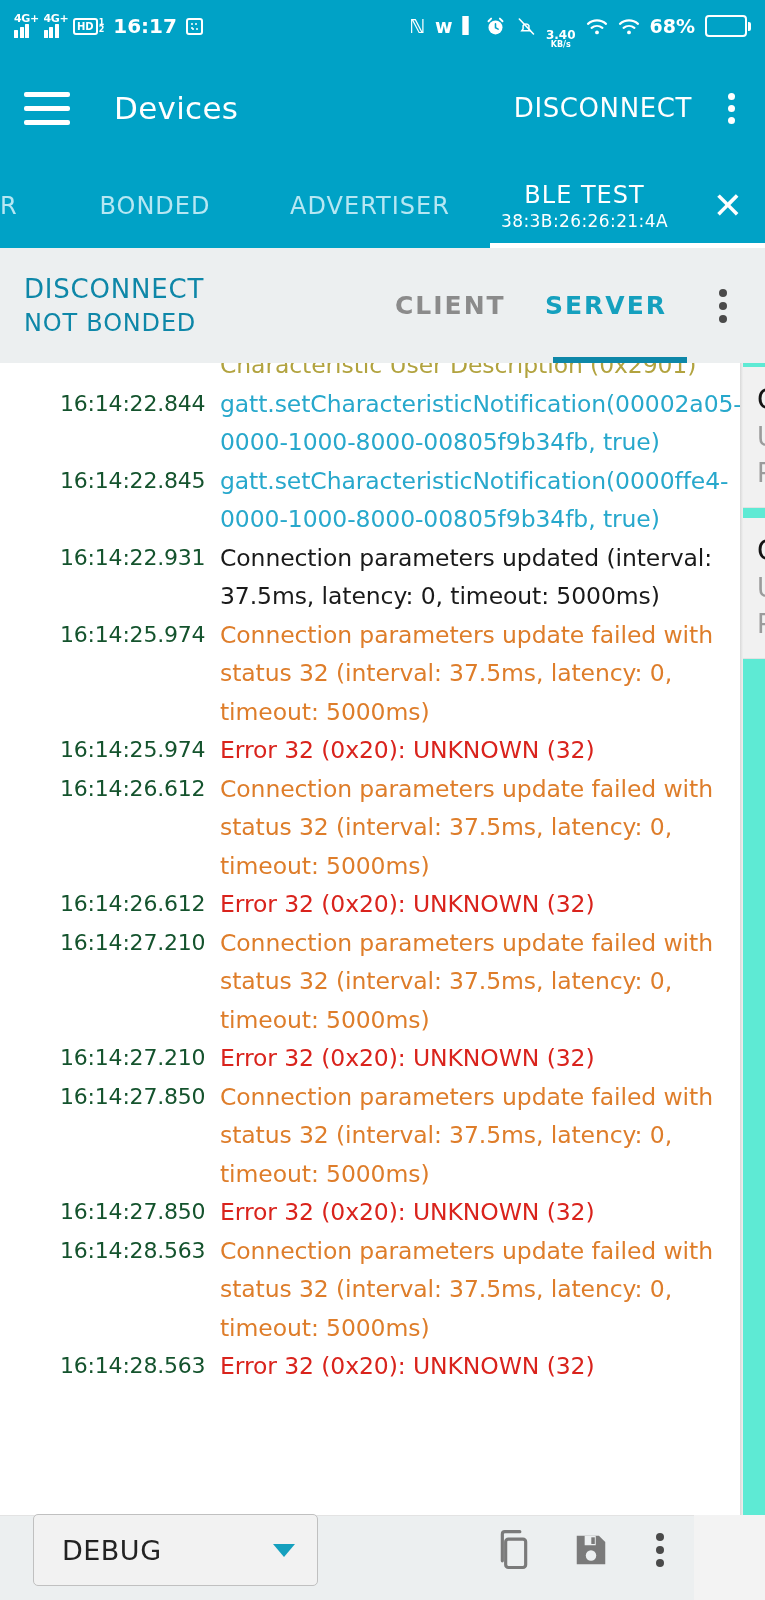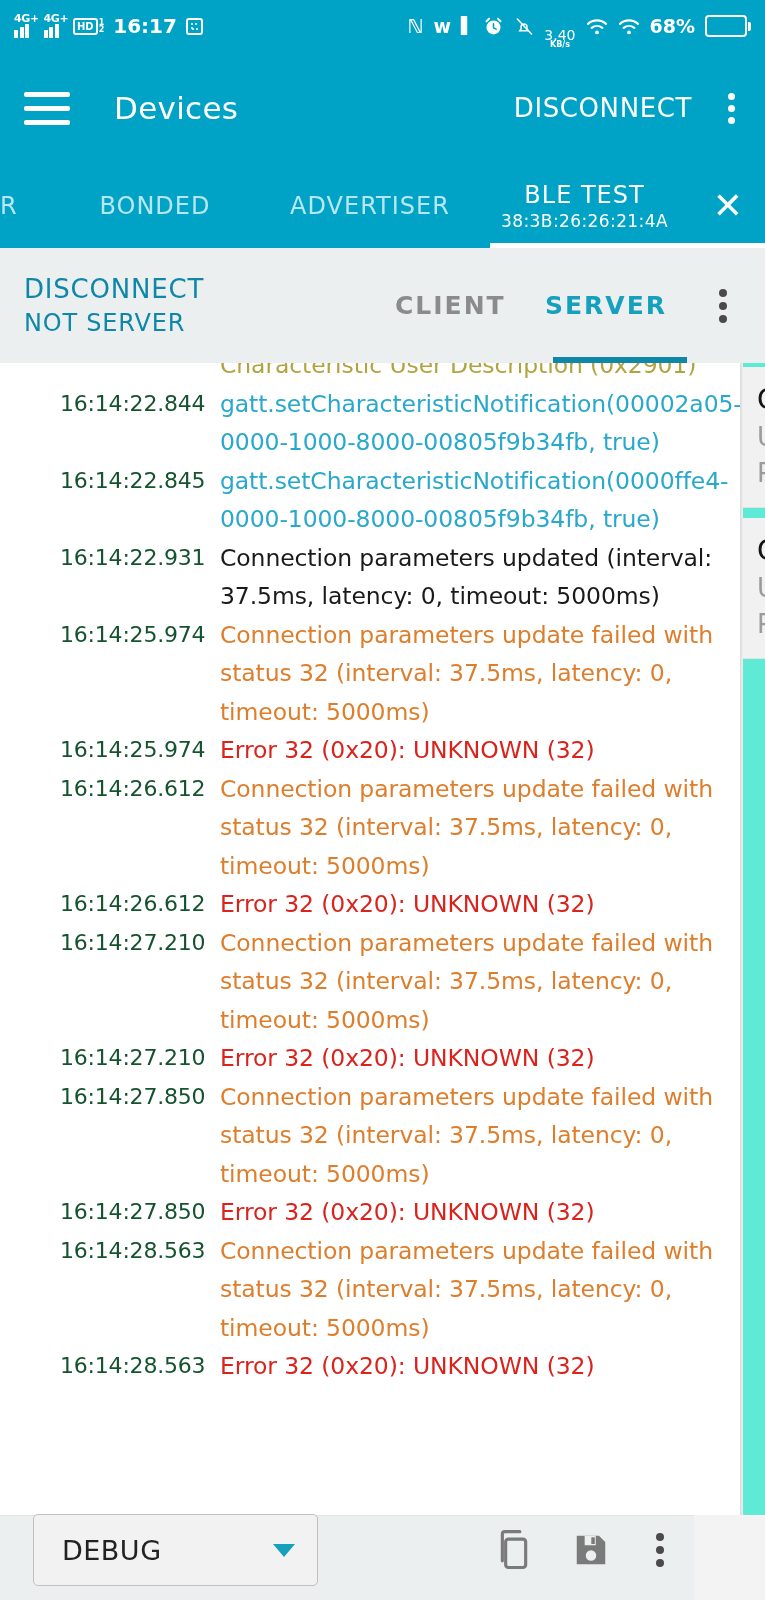--- a/index.html
+++ b/index.html
@@ -28,21 +28,21 @@
   .hd-box{display:flex;align-items:center;gap:1px;}
   .hd-box .hd{border:2px solid #fff;border-radius:3px;font-size:10px;font-weight:700;padding:0 2px;line-height:13px;}
   .hd-box .nums{display:flex;flex-direction:column;font-size:8px;line-height:7px;font-weight:700;}
   .clock-t{font-size:20px;font-weight:700;letter-spacing:0;}
   .sqicon{width:17px;height:17px;border:2px solid #fff;border-radius:3px;position:relative;}
   .sqicon::before,.sqicon::after{content:"";position:absolute;background:#fff;border-radius:50%;width:2px;height:2px;}
   .sqicon::before{top:3px;left:3px;box-shadow:4px 0 0 #fff, 0 4px 0 #fff;}
   .sqicon::after{bottom:3px;right:3px;box-shadow:-4px 0 0 #fff;}
   .gl{font-size:19px;line-height:1;font-weight:700;}
   .kbs{display:flex;flex-direction:column;align-items:center;line-height:9px;}
-  .kbs b{font-size:14px;font-weight:400;margin-top:28px;}
+  .kbs b{font-size:12px;font-weight:700;margin-top:28px;}
   .kbs s{font-size:8px;text-decoration:none;font-weight:700;}
   .wifi{position:relative;width:22px;height:17px;}
   .wifi svg{display:block}
   .batt{display:flex;align-items:center;}
   .batt .shell{width:42px;height:22px;border:2.5px solid #fff;border-radius:4px;padding:2px;}
   .batt .fill{height:100%;width:66%;background:#fff;border-radius:1px;}
   .batt .cap{width:3px;height:9px;background:#fff;border-radius:0 2px 2px 0;margin-left:1px;}
   .pct{font-size:19px;font-weight:700;}
 
   
@@ -227,21 +227,21 @@
       <span class="tl2">38:3B:26:26:21:4A</span>
     </div>
   </div>
   <div class="close-x">✕</div>
   <div class="tab-indicator"></div>
 </div>
 
 <div class="subheader">
   <div class="conn-state">
     <div class="l1">DISCONNECT</div>
-    <div class="l2">NOT SERVER</div>
+    <div class="l2">NOT BONDED</div>
   </div>
   <div class="sub-tabs">
     <div class="sub-tab">
       <span>CLIENT</span>
     </div>
     <div class="sub-tab active">
       <span>SERVER</span>
     </div>
     <div class="sub-kebab">
         <i></i>

